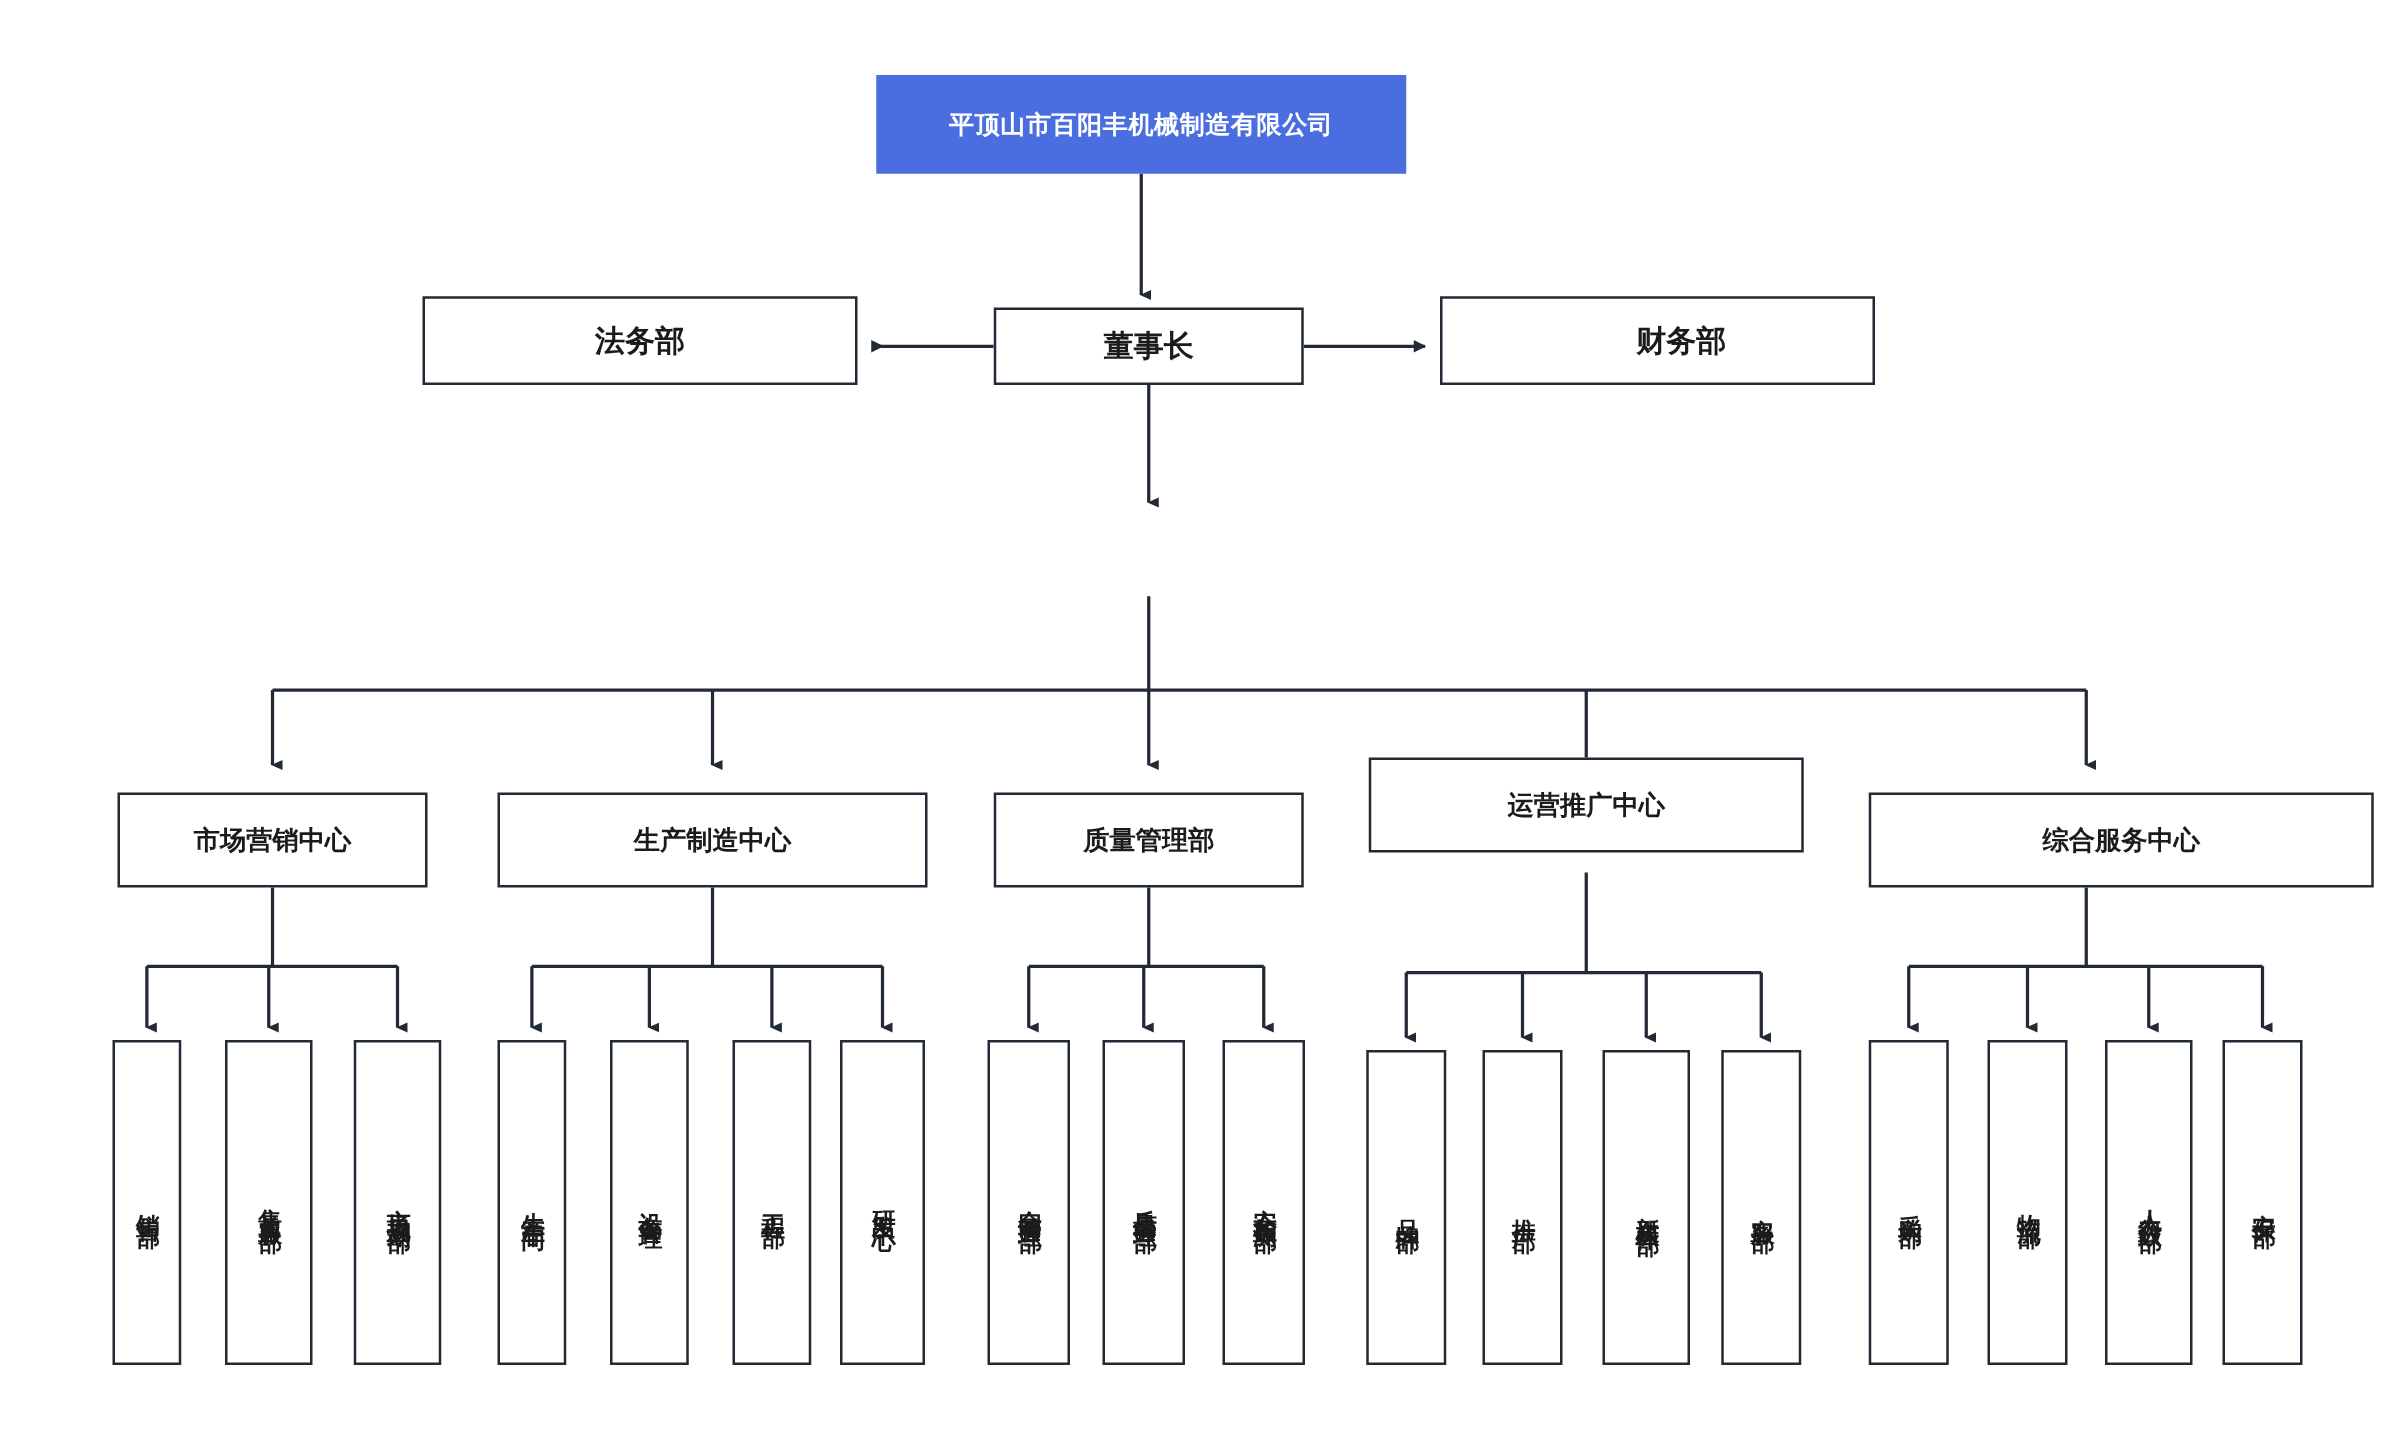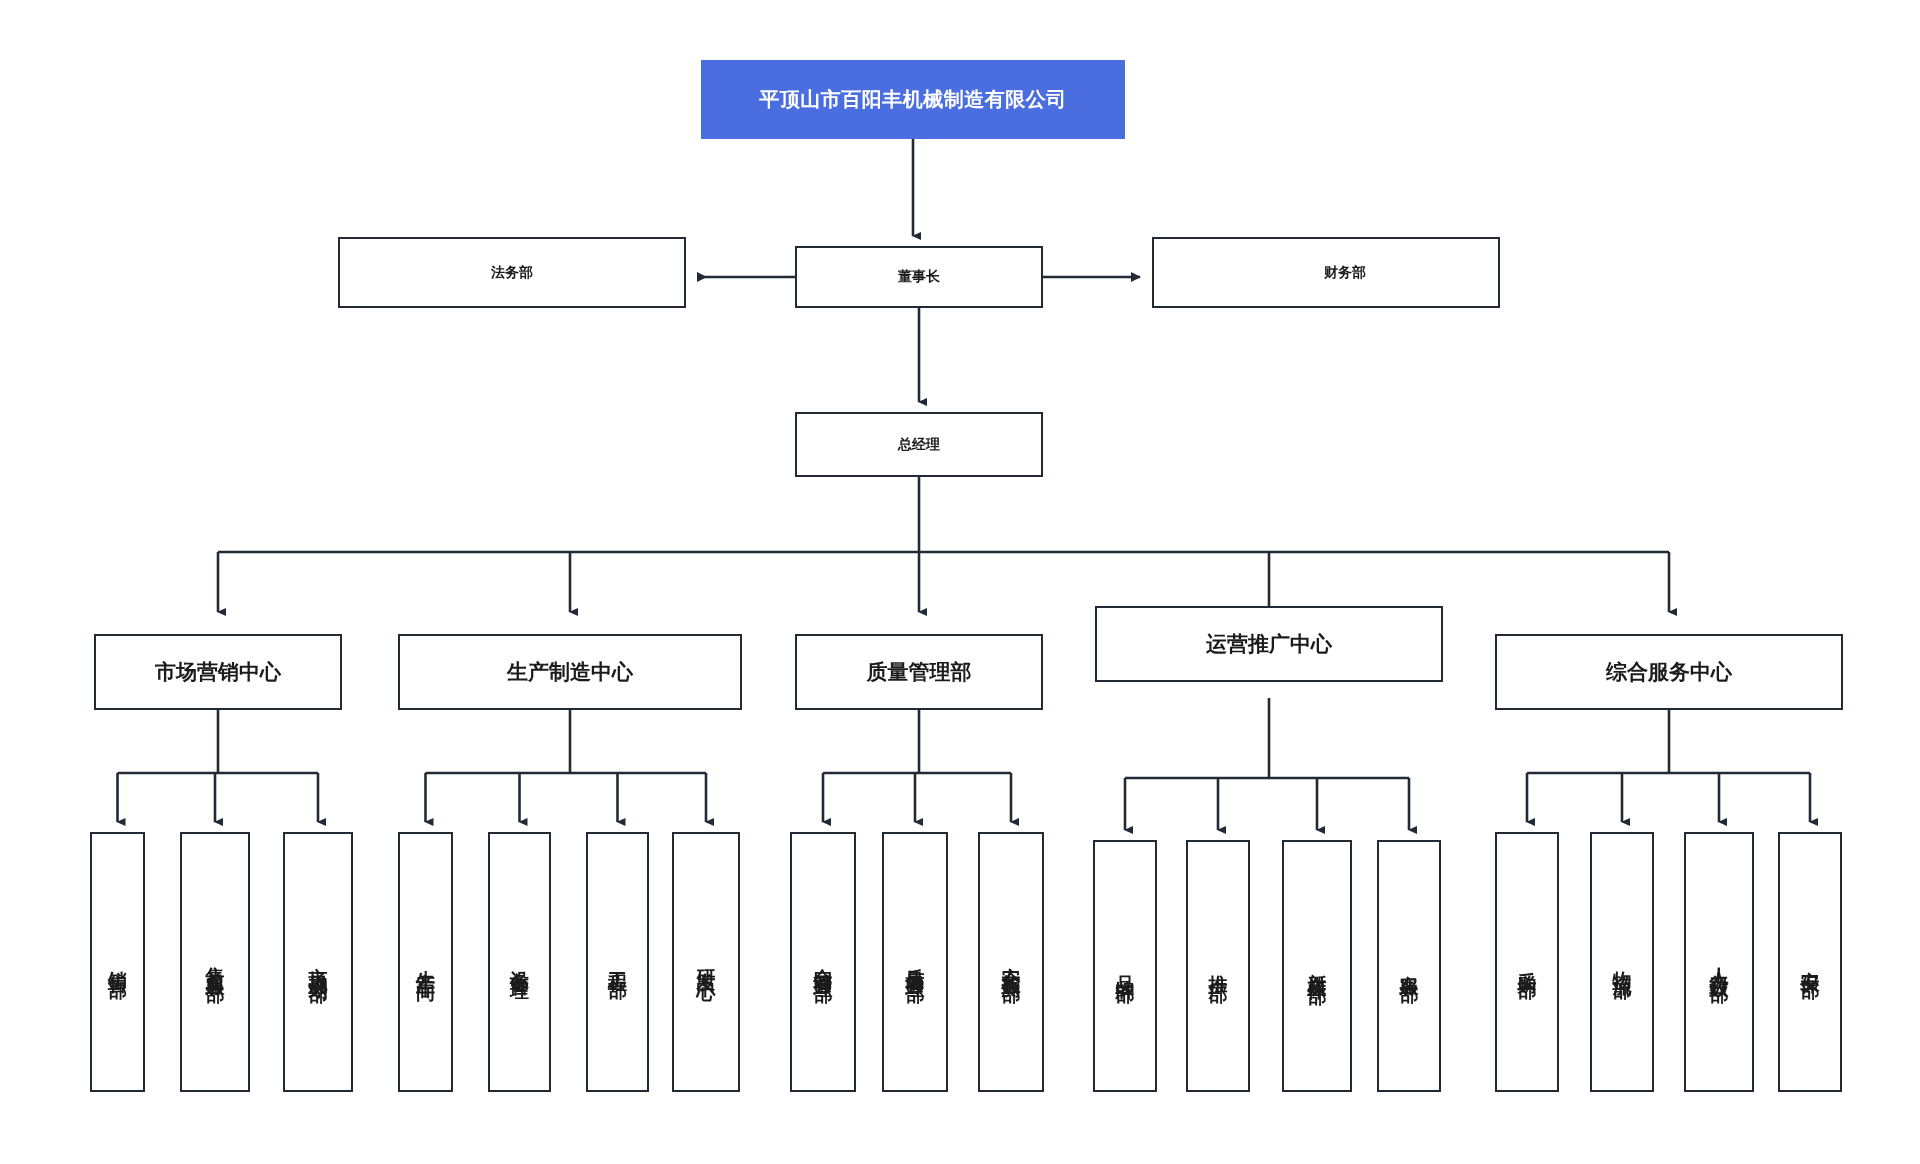--- a/index.html
+++ b/index.html
@@ -40,21 +40,21 @@
     z-index: 2;
   }
   .node-root {
     background: #4a6ee0;
     border: none;
     color: #ffffff;
     font-size: 20px;
     letter-spacing: 0.5px;
   }
   .node-exec {
-    font-size: 14px;
+    font-size: 24px;
   }
   .node-center {
     font-size: 21px;
     margin-top: 12px;
   }
   .node-leaf {
     font-size: 19px;
     align-items: center;
     justify-content: center;
   }
@@ -132,23 +132,20 @@
 
   <div class="node node-exec" id="node-legal" style="left: 338px; top: 237px; width: 348px; height: 71px;">
     <span>法务部</span>
   </div>
   <div class="node node-exec" id="node-chairman" style="left: 795px; top: 246px; width: 248px; height: 62px; text-align: center;">
     <span>董事长</span>
   </div>
   <div class="node node-exec" id="node-finance" style="left: 1152px; top: 237px; width: 348px; height: 71px; padding-left: 38px;">
     <span>财务部</span>
   </div>
-  <div class="node node-exec" id="node-gm" style="left: 795px; top: 412px; width: 248px; height: 65px;">
-    <span>总经理</span>
-  </div>
 
   <div id="dynamic-nodes">
       <div class="node node-center" style="left: 94px; top: 622px; width: 248px; height: 76px;">
         <span>市场营销中心</span>
       </div>
       <div class="node node-leaf" style="left: 90px; top: 832px; width: 55px; height: 260px;">
         <span class="vtext">销售部</span>
       </div>
       <div class="node node-leaf" style="left: 180px; top: 832px; width: 70px; height: 260px;">
         <span class="vtext">售前客服部</span>
@@ -191,21 +188,21 @@
       </div>
       <div class="node node-leaf" style="left: 1186px; top: 840px; width: 64px; height: 252px;">
         <span class="vtext">推广部</span>
       </div>
       <div class="node node-leaf" style="left: 1282px; top: 840px; width: 70px; height: 252px;">
         <span class="vtext">新媒体部</span>
       </div>
       <div class="node node-leaf" style="left: 1377px; top: 840px; width: 64px; height: 252px;">
         <span class="vtext">客服部</span>
       </div>
-      <div class="node node-center" style="left: 1495px; top: 622px; width: 348px; height: 76px;">
+      <div class="node node-center" style="left: 1495px; top: 622px; width: 404px; height: 76px;">
         <span>综合服务中心</span>
       </div>
       <div class="node node-leaf" style="left: 1495px; top: 832px; width: 64px; height: 260px;">
         <span class="vtext">采购部</span>
       </div>
       <div class="node node-leaf" style="left: 1590px; top: 832px; width: 64px; height: 260px;">
         <span class="vtext">物流部</span>
       </div>
       <div class="node node-leaf" style="left: 1684px; top: 832px; width: 70px; height: 260px;">
         <span class="vtext">人力行政部</span>

